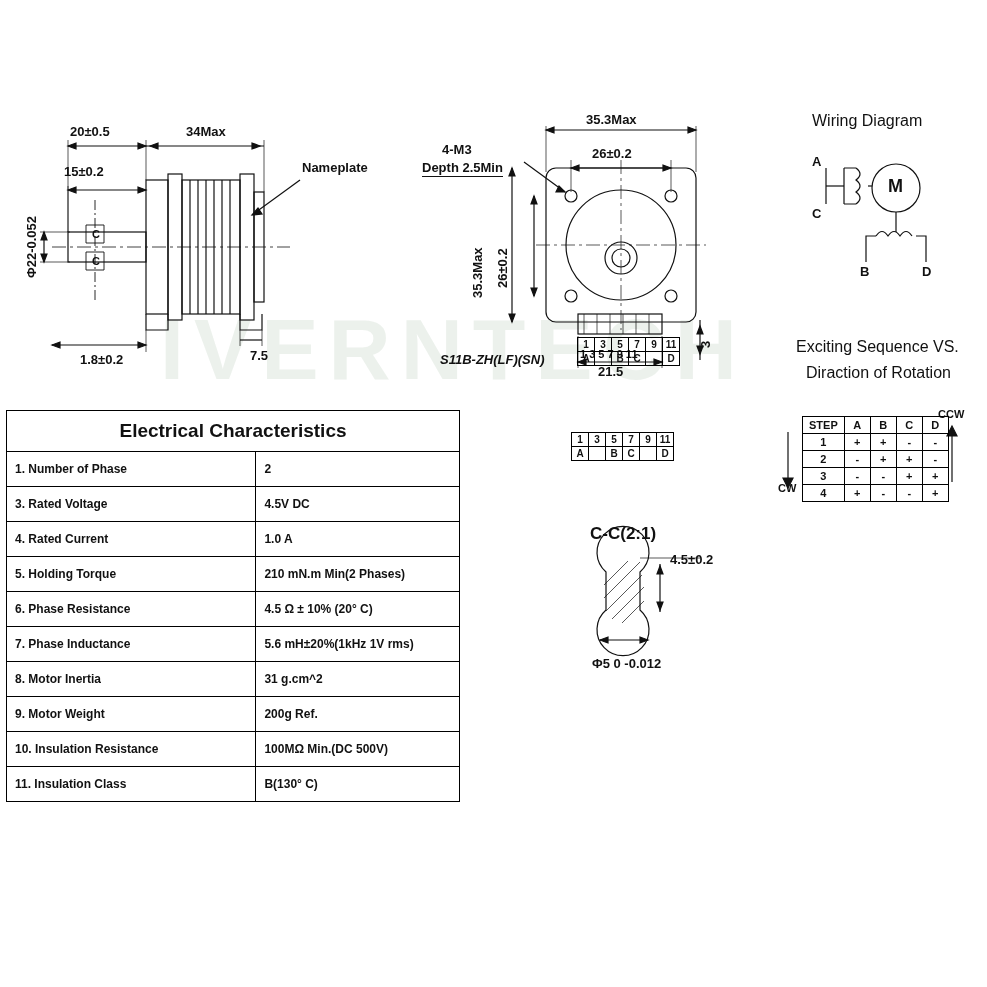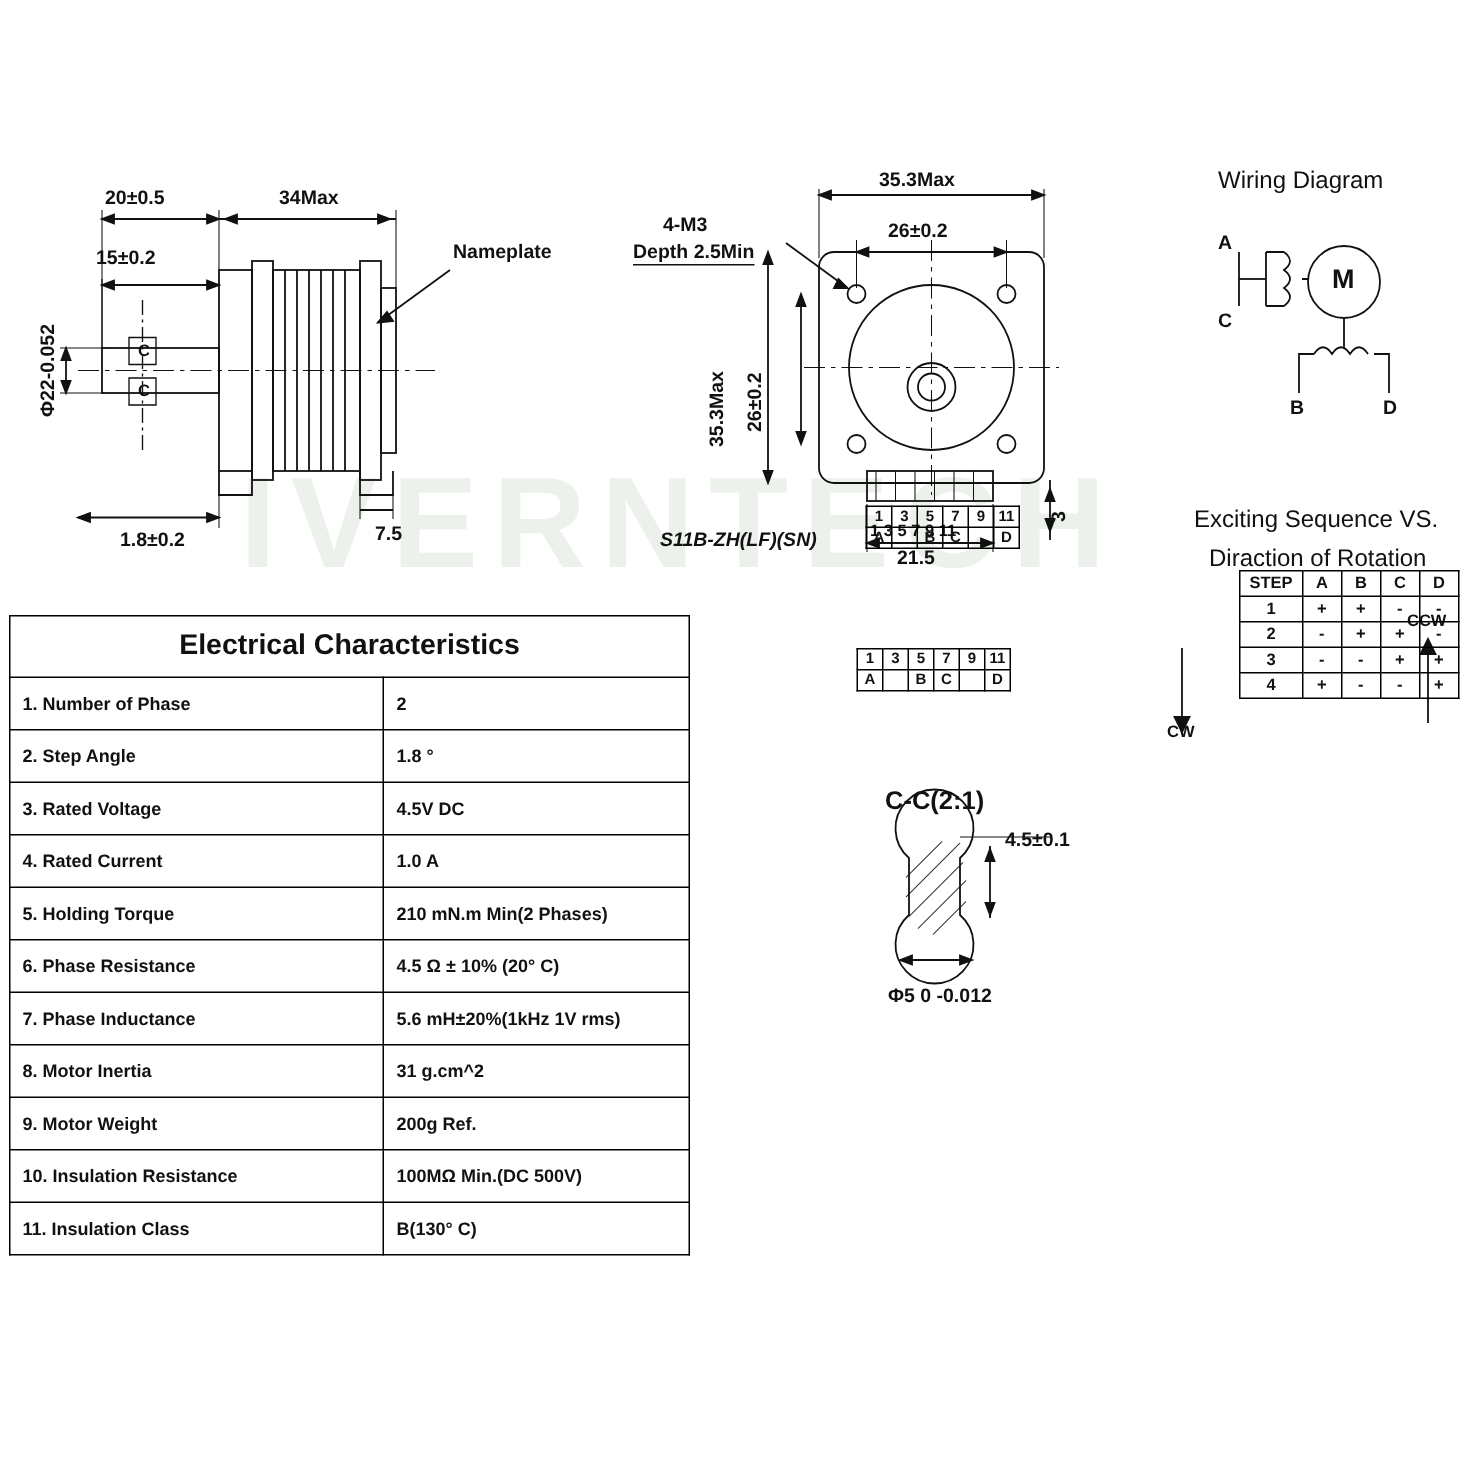--- a/index.html
+++ b/index.html
@@ -30,21 +30,21 @@
   }
   #ec-table td.name{width:265px;}
   #ec-table td.val{width:213px;}
   #ec-table .title{
     text-align:center;font-size:19px;font-weight:700;padding:9px 0;
   }
   
   .minitbl{position:absolute;border-collapse:collapse;}
   .minitbl td{border:1px solid #000;font-size:11px;text-align:center;
     padding:1px 3px;min-width:13px;font-weight:600;}
-  #exc-table{left:802px;top:380px;margin-left:24px;}
+  #exc-table{left:802px;top:416px;}
   #exc-table td{font-size:11px;padding:2px 6px;}
   #exc-table td.hdr{font-weight:700;}
   #conn-table{left:571px;top:432px;}
   #conn-table td{font-size:10px;padding:1px 2px;min-width:12px;}
   #pin-table{left:577px;top:337px;}
   #pin-table td{font-size:10px;padding:1px 2px;min-width:12px;border:1px solid #000;}
   .hdr-txt{position:absolute;font-weight:400;font-size:16px;}
 </style>
 </head>
 <body>
@@ -222,21 +222,21 @@
   <div class="lbl b" style="left:470px;top:298px;transform:rotate(-90deg);transform-origin:0 0;">35.3Max</div>
   <div class="lbl b" style="left:495px;top:288px;transform:rotate(-90deg);transform-origin:0 0;">26±0.2</div>
   <div class="lbl b" style="left:598px;top:364px;">21.5</div>
   <div class="lbl b" style="left:698px;top:348px;transform:rotate(-90deg);transform-origin:0 0;">3</div>
   <div class="lbl b" style="left:442px;top:142px;">4-M3</div>
   <div class="lbl b" style="left:422px;top:160px;border-bottom:1px solid #111;padding-bottom:1px;">Depth 2.5Min</div>
   <div class="lbl b" style="left:440px;top:352px;font-style:italic;">S11B-ZH(LF)(SN)</div>
   <div class="lbl b sm" style="left:580px;top:348px;">1 3 5 7 9 11</div>
 
   <div class="lbl b" style="left:590px;top:524px;font-size:17px;">C-C(2:1)</div>
-  <div class="lbl b" style="left:670px;top:552px;">4.5±0.1</div>
+  <div class="lbl b" style="left:670px;top:552px;">4.5±0.2</div>
   <div class="lbl b" style="left:592px;top:646px;margin-top:10px;">Φ5 0 -0.012</div>
 
   <div class="hdr-txt" style="left:812px;top:112px;">Wiring Diagram</div>
   <div class="lbl b" style="left:812px;top:154px;">A</div>
   <div class="lbl b" style="left:812px;top:206px;">C</div>
   <div class="lbl b" style="left:888px;top:176px;font-size:18px;">M</div>
   <div class="lbl b" style="left:860px;top:264px;">B</div>
   <div class="lbl b" style="left:922px;top:264px;">D</div>
 
   <div class="hdr-txt" style="left:796px;top:338px;">Exciting Sequence VS.</div>
@@ -327,24 +327,20 @@
   <table id="ec-table">
     <tbody>
       <tr>
           <td class="title" colspan="2">Electrical Characteristics</td>
         </tr>
     <tr>
           <td class="name">1. Number of Phase</td>
           <td class="val">2</td>
         </tr>
         <tr>
-          <td class="name">2. Step Angle</td>
-          <td class="val">1.8 °</td>
-        </tr>
-        <tr>
           <td class="name">3. Rated Voltage</td>
           <td class="val">4.5V DC</td>
         </tr>
         <tr>
           <td class="name">4. Rated Current</td>
           <td class="val">1.0 A</td>
         </tr>
         <tr>
           <td class="name">5. Holding Torque</td>
           <td class="val">210 mN.m Min(2 Phases)</td>

